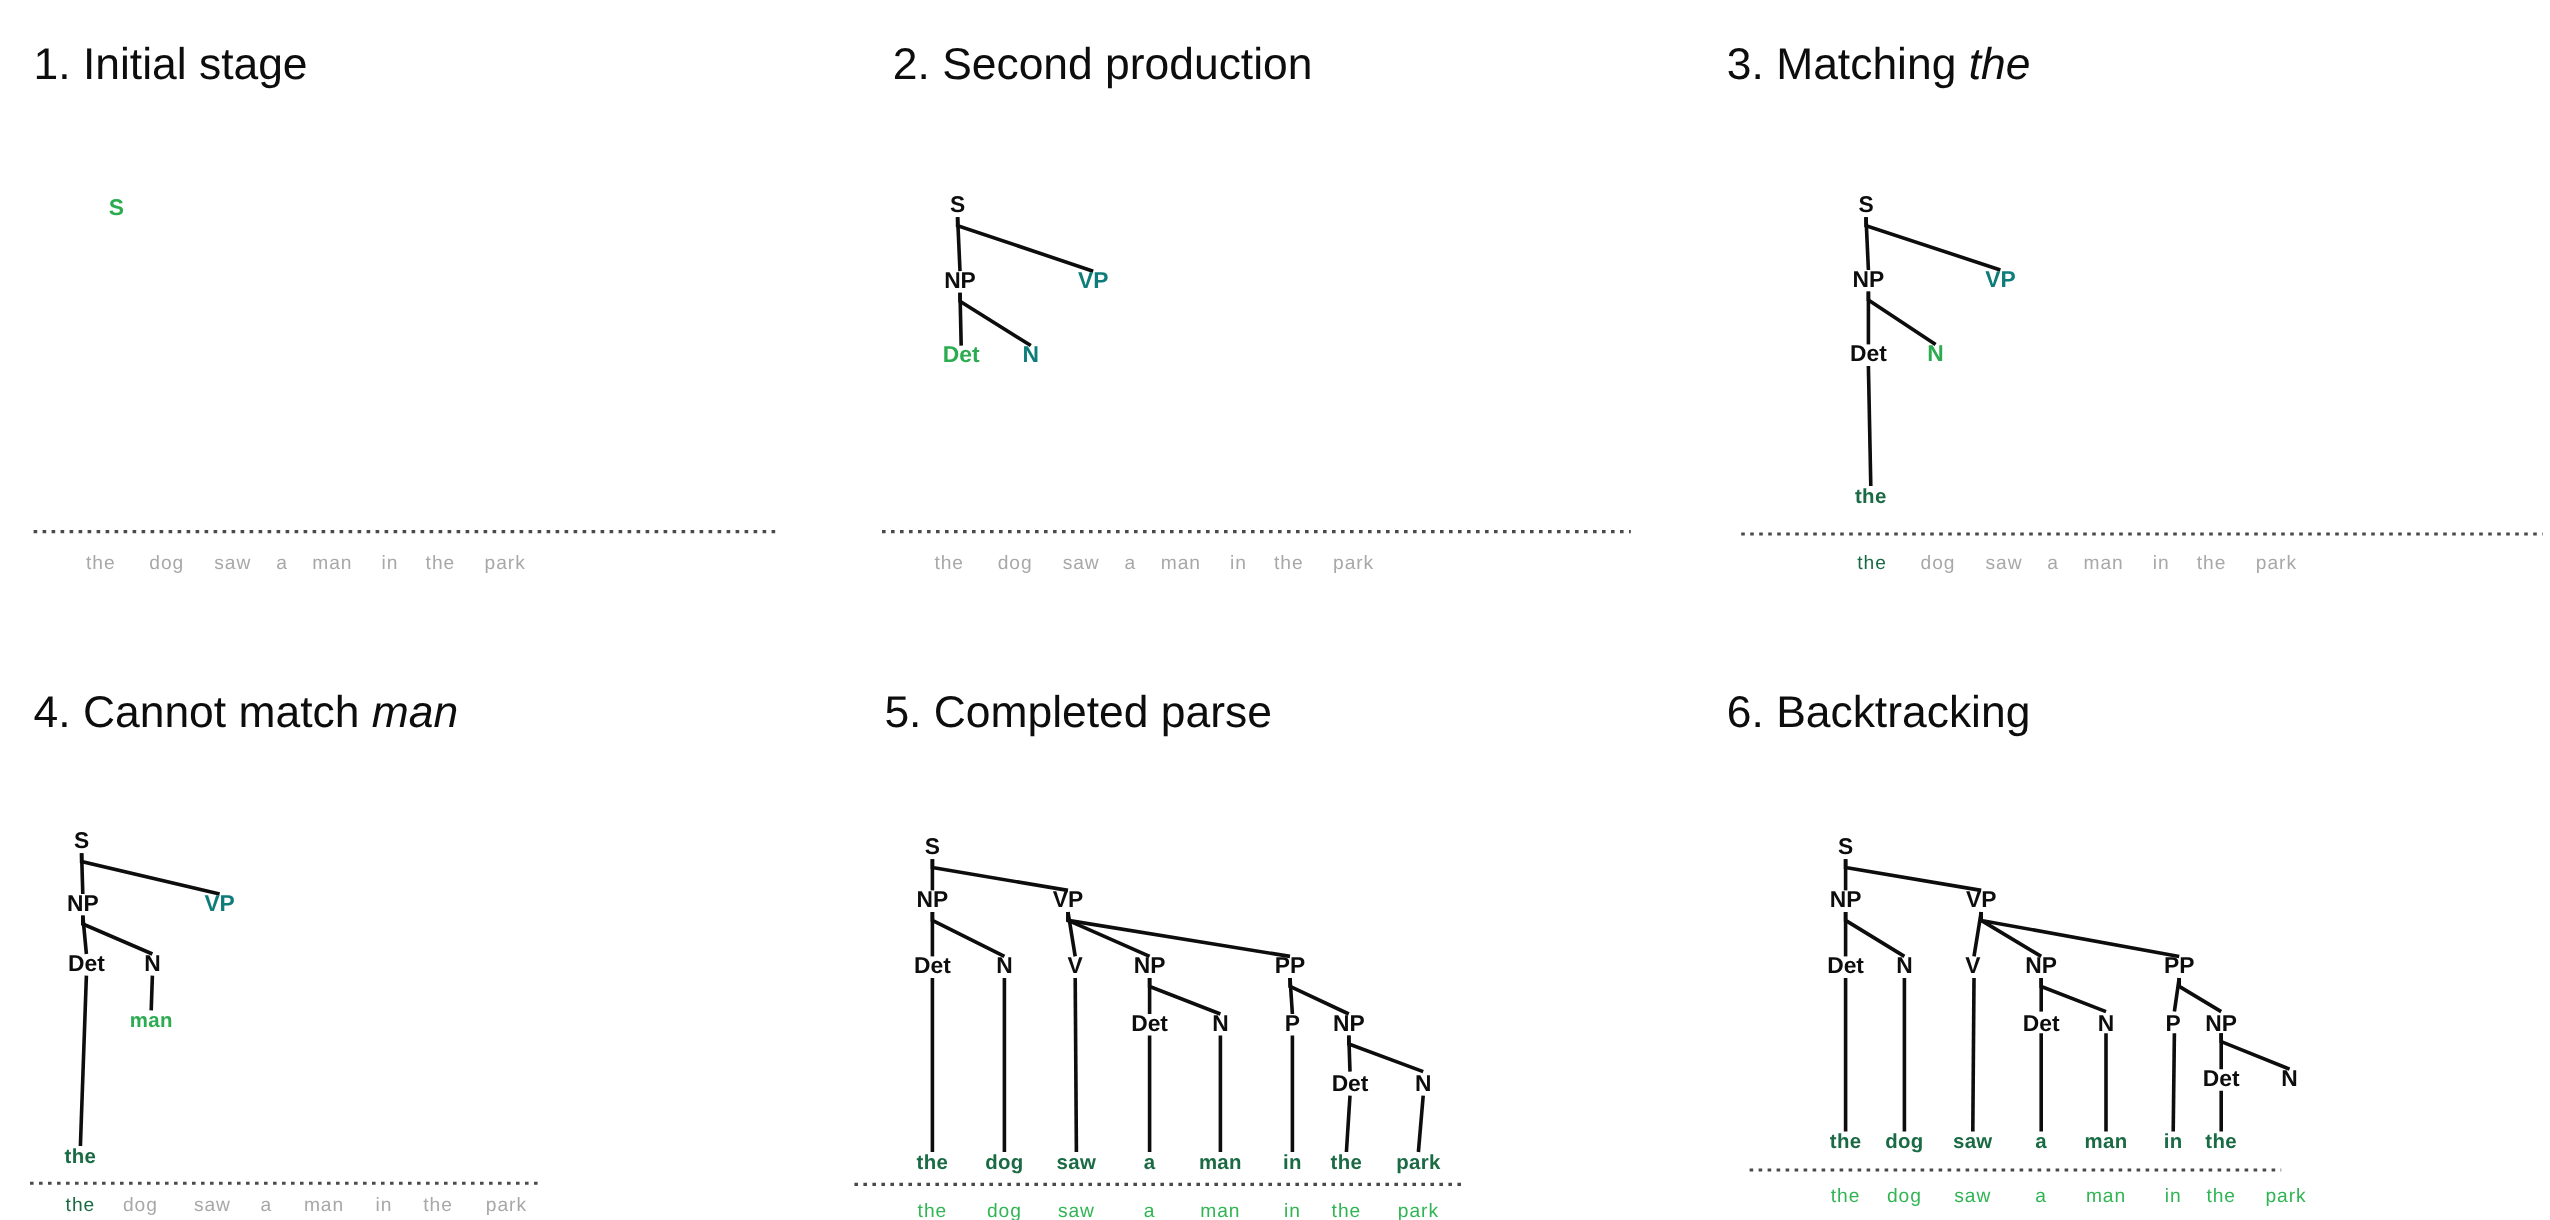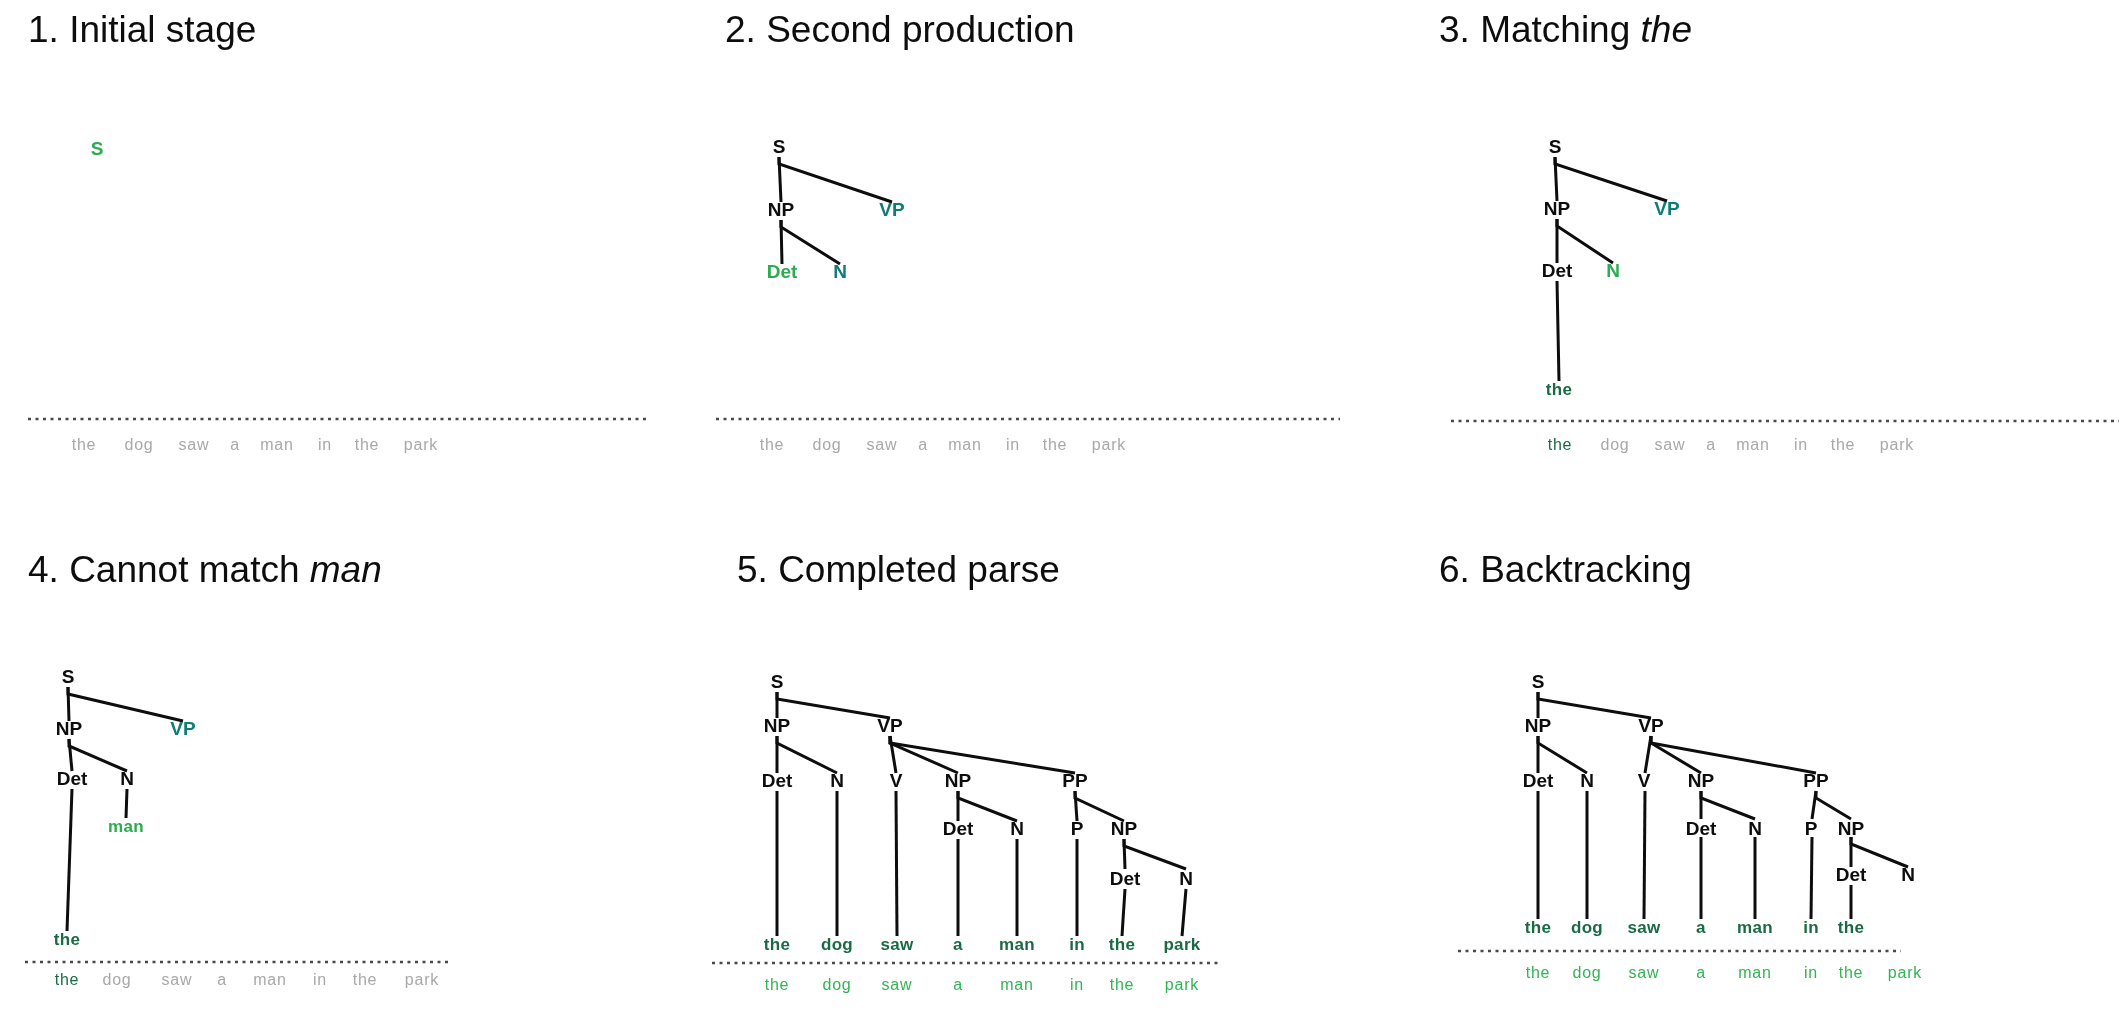--- a/index.html
+++ b/index.html
@@ -1,17 +1,17 @@
 <!DOCTYPE html>
 <html><head>
 <meta charset="utf-8">
 <style>
   html,body{margin:0;padding:0;background:#ffffff;}
   body{width:2125px;height:1017px;position:relative;overflow:hidden;}
-  .panel{position:absolute;}
+  .panel{position:absolute;margin-top:24px;}
   svg{display:block;}
   svg text{font-family:"Liberation Sans",sans-serif;}
   text.title{font-size:37px;fill:#0d0d0d;}
   text.title .ti{font-style:italic;}
   g.nodes text{font-size:19px;font-weight:bold;text-anchor:middle;}
   g.leaves text{font-size:17px;font-weight:bold;text-anchor:middle;letter-spacing:0.3px;}
   g.sent text{font-size:16px;text-anchor:middle;letter-spacing:0.8px;}
   g.edges path{stroke:#0d0d0d;stroke-width:3;fill:none;stroke-linejoin:miter;stroke-linecap:butt;}
   line.dots{stroke:#4a4a4a;stroke-width:2.6;stroke-dasharray:3 4.5;}
   .done{fill:#0d0d0d;}
@@ -39,21 +39,21 @@
         <text x="194" y="450" class="unread">saw</text>
         <text x="235" y="450" class="unread">a</text>
         <text x="277" y="450" class="unread">man</text>
         <text x="325" y="450" class="unread">in</text>
         <text x="367" y="450" class="unread">the</text>
         <text x="421" y="450" class="unread">park</text>
       </g>
     </svg>
   </div>
 
-  <div class="panel" style="left:688px;top:0;">
+  <div class="panel" style="left:707px;top:0;">
     <svg width="708" height="500" viewBox="0 0 708 500">
       <text class="title" x="37" y="42"><tspan>2. Second production</tspan><tspan class="ti"></tspan></text>
       <g class="edges">
         <path d="M91,157 L93,202"></path>
         <path d="M91,157 L91,164 L204,202"></path>
         <path d="M93,220 L94,264"></path>
         <path d="M93,220 L93,227 L152,264"></path>
       </g>
       <g class="nodes">
         <text x="91" y="153" class="done">S</text>

